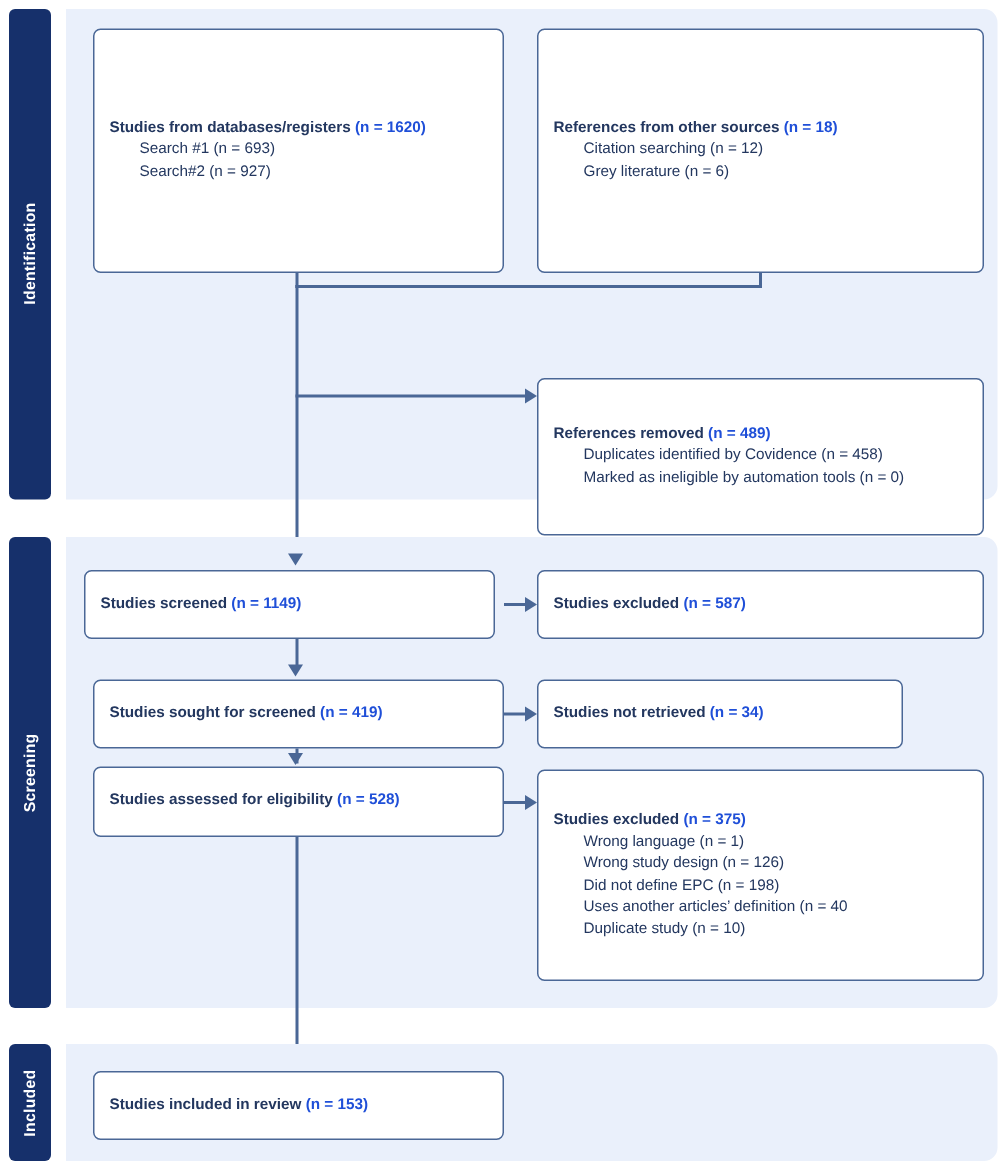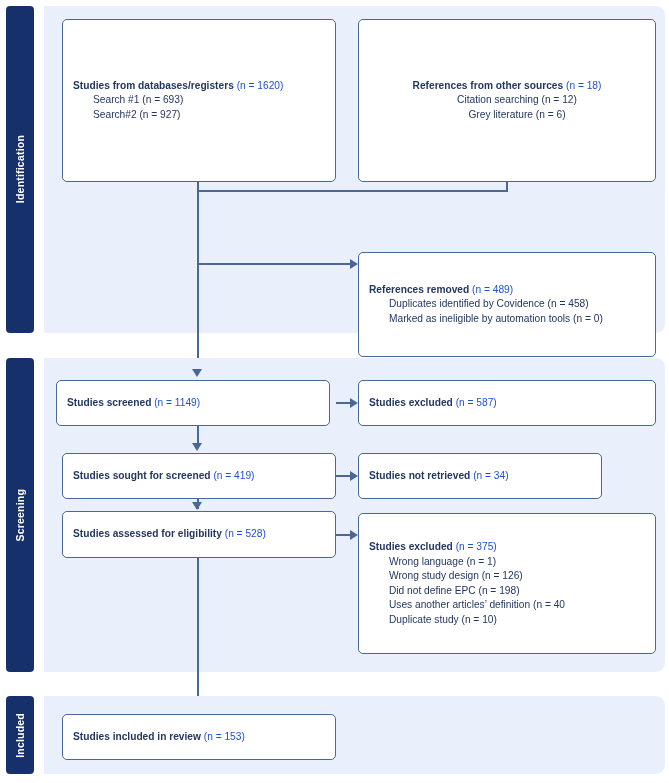--- a/index.html
+++ b/index.html
@@ -65,21 +65,21 @@
   .bline {
     font-size: 10.2px;
     line-height: 14.5px;
     color: #23375f;
     white-space: nowrap;
   }
   .bline.head { font-weight: bold; }
   .bline.sub  { padding-left: 20px; }
   .nval {
     color: #1f4fd8;
-    font-weight: normal;
+    font-weight: bold;
   }
   .bline.sub .nval {
     color: #23375f;
     font-weight: normal;
   }
 
   
   .conn {
     position: absolute;
     background: #4a6796;
@@ -119,21 +119,21 @@
       </div>
       <div class="bline sub">
         <span>Search #1 </span><span class="nval">(n = 693)</span>
       </div>
       <div class="bline sub">
         <span>Search#2 </span><span class="nval">(n = 927)</span>
       </div>
     </div>
   </div>
 
-  <div class="fbox" style="left:358px; top:19px; width:298px; height:163px;text-align:center;">
+  <div class="fbox" style="left:358px; top:19px; width:298px; height:163px;">
     <div class="lines">
       <div class="bline head">
         <span>References from other sources </span><span class="nval">(n = 18)</span>
       </div>
       <div class="bline sub">
         <span>Citation searching </span><span class="nval">(n = 12)</span>
       </div>
       <div class="bline sub">
         <span>Grey literature </span><span class="nval">(n = 6)</span>
       </div>

